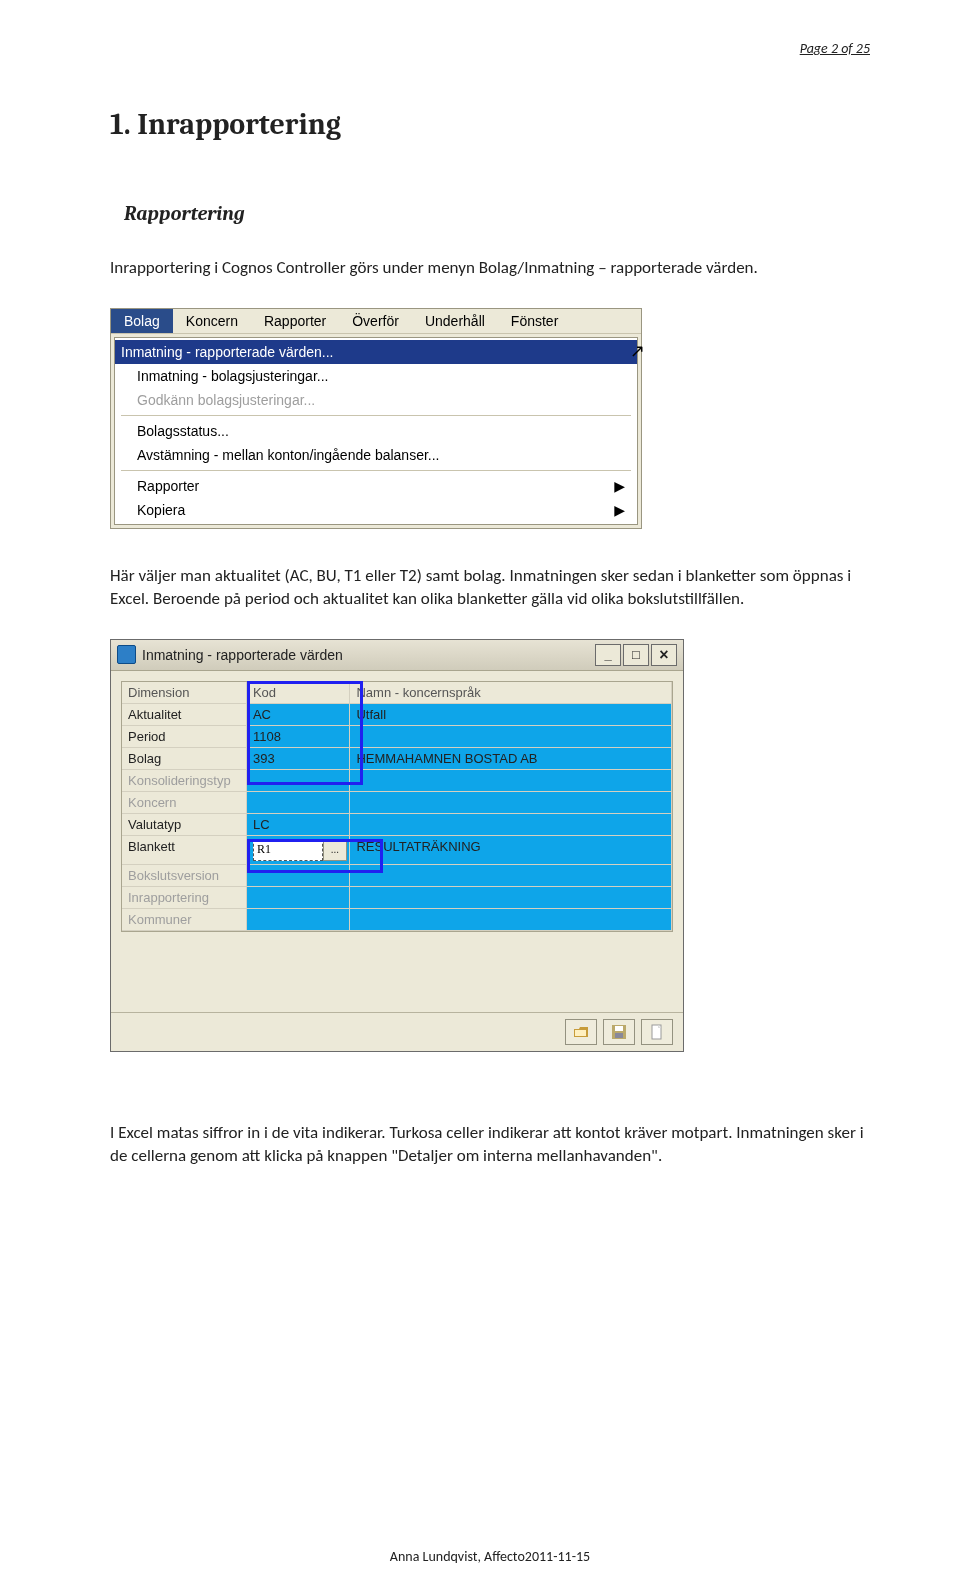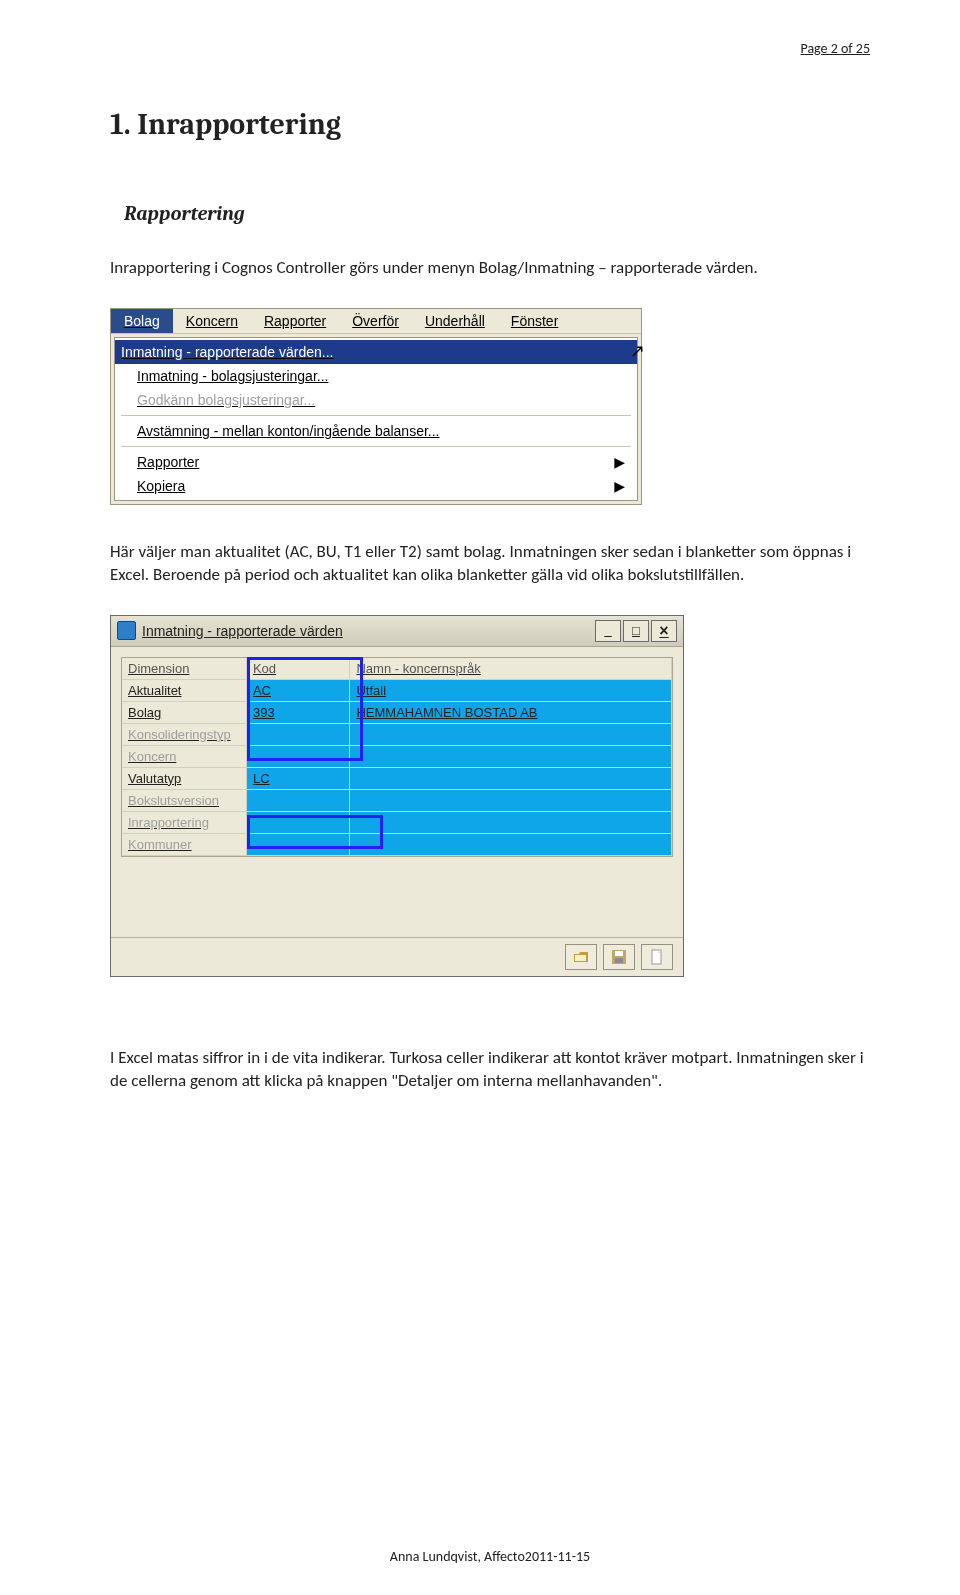--- a/index.html
+++ b/index.html
@@ -1,21 +1,21 @@
 <!DOCTYPE html>
 <html><head>
 <meta charset="utf-8">
 <style>
   html,body{margin:0;padding:0;background:#fff;font-family:Calibri,Arial,sans-serif;color:#222;}
   .page{width:960px;min-height:1595px;margin:0 auto;box-sizing:border-box;padding:40px 90px 30px 110px;position:relative;}
-  .pager{text-align:right;font-size:14px;text-decoration:underline;margin-bottom:50px;}
+  .pager{text-align:right;font-size:14px;text-decoration:underline;margin-bottom:50px;font-style:italic;}
   h1{font-family:Cambria,"Times New Roman",serif;font-size:30px;font-weight:bold;margin:0 0 60px 0;}
   h2{font-family:Cambria,"Times New Roman",serif;font-size:20px;font-style:italic;font-weight:bold;margin:0 0 32px 14px;}
   .para{font-size:17px;line-height:1.35;margin:0 0 14px 0;}
-  .ui-screenshot{margin:14px 0 36px 0;display:inline-block;text-decoration:underline;}
+  .ui-screenshot{margin:14px 0 36px 0;display:inline-block;}
   
   .menu{width:530px;background:#ece9d8;border:1px solid #9a9681;font-family:Tahoma,Arial,sans-serif;font-size:14px;color:#000;}
   .menu-bar{display:flex;gap:0;border-bottom:1px solid #c9c4ae;}
   .menu-bar .mb{padding:4px 13px;cursor:default;}
   .menu-bar .mb.active{background:#2a4c8a;color:#fff;}
   .menu-list{background:#fff;border:1px solid #9a9681;margin:3px;padding:2px 0;}
   .menu-item{display:flex;align-items:center;padding:4px 22px;position:relative;}
   .menu-item.hl{background:#1e3a8a;color:#fff;padding-left:6px;}
   .menu-item.dis{color:#9e9e9e;}
   .menu-sep{height:1px;background:#c9c4ae;margin:3px 6px;}
@@ -66,20 +66,21 @@
         <div class="mb">Rapporter</div>
         <div class="mb">Överför</div>
         <div class="mb">Underhåll</div>
         <div class="mb">Fönster</div>
       </div>
     <div class="menu-list" id="menu-list" style="position:relative;">
         <div class="menu-item hl">Inmatning - rapporterade värden...<span class="cursor" style="transform: scaleX(-1);">↖</span></div>
         <div class="menu-item">Inmatning - bolagsjusteringar...</div>
         <div class="menu-item dis">Godkänn bolagsjusteringar...</div>
         <div class="menu-sep"></div>
+        <div class="menu-item">Bolagsstatus...</div>
         <div class="menu-item">Avstämning - mellan konton/ingående balanser...</div>
         <div class="menu-sep"></div>
         <div class="menu-item">Rapporter<span class="caret">▶</span></div>
         <div class="menu-item">Kopiera<span class="caret">▶</span></div>
       </div>
   </div>
 
   <p class="para">Här väljer man aktualitet (AC, BU, T1 eller T2) samt bolag. Inmatningen sker sedan i blanketter som öppnas i Excel. Beroende på period och aktualitet kan olika blanketter gälla vid olika bokslutstillfällen.</p>
 
   
@@ -99,38 +100,51 @@
             <div class="c2">Kod</div>
             <div class="c3">Namn - koncernspråk</div>
           </div>
           <div id="grid-rows">
               <div class="row">
                 <div class="c1">Aktualitet</div>
                 <div class="c2">AC</div>
                 <div class="c3">Utfall</div>
               </div>
               <div class="row">
+                <div class="c1">Period</div>
+                <div class="c2">1108</div>
+                <div class="c3"></div>
+              </div>
+              <div class="row">
                 <div class="c1">Bolag</div>
                 <div class="c2">393</div>
                 <div class="c3">HEMMAHAMNEN BOSTAD AB</div>
               </div>
               <div class="row dis">
                 <div class="c1">Konsolideringstyp</div>
                 <div class="c2"></div>
                 <div class="c3"></div>
               </div>
               <div class="row dis">
                 <div class="c1">Koncern</div>
                 <div class="c2"></div>
                 <div class="c3"></div>
               </div>
               <div class="row">
                 <div class="c1">Valutatyp</div>
                 <div class="c2">LC</div>
                 <div class="c3"></div>
+              </div>
+              <div class="row">
+                <div class="c1">Blankett</div>
+                <div class="c2"><span class="lookup">
+                    <input value="R1" style="">
+                    <span class="btn">...</span>
+                  </span></div>
+                <div class="c3">RESULTATRÄKNING</div>
               </div>
               <div class="row dis">
                 <div class="c1">Bokslutsversion</div>
                 <div class="c2"></div>
                 <div class="c3"></div>
               </div>
               <div class="row dis">
                 <div class="c1">Inrapportering</div>
                 <div class="c2"></div>
                 <div class="c3"></div>

